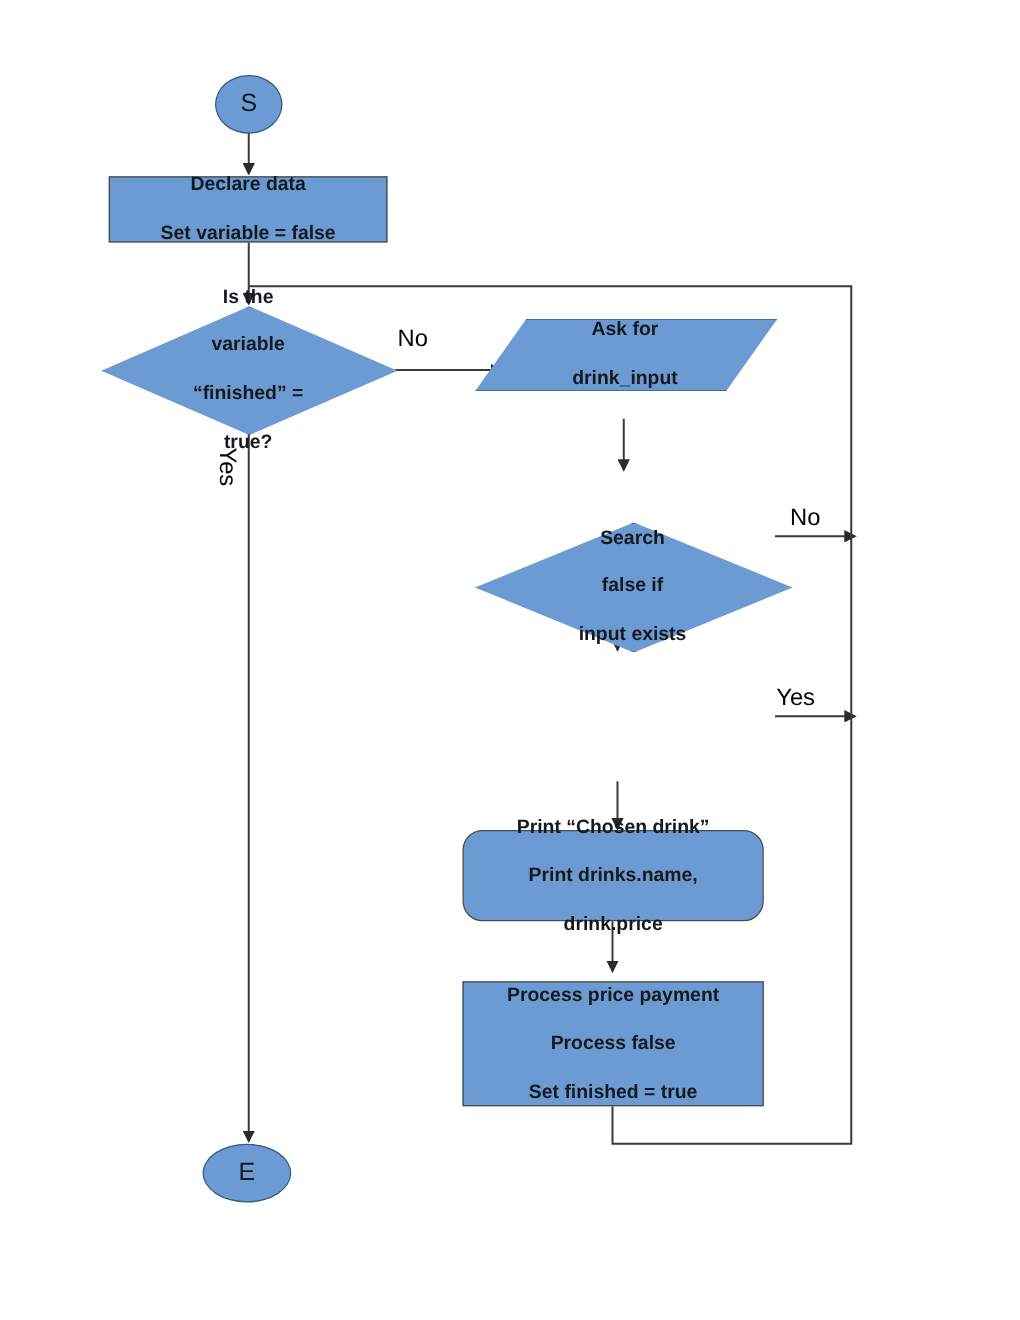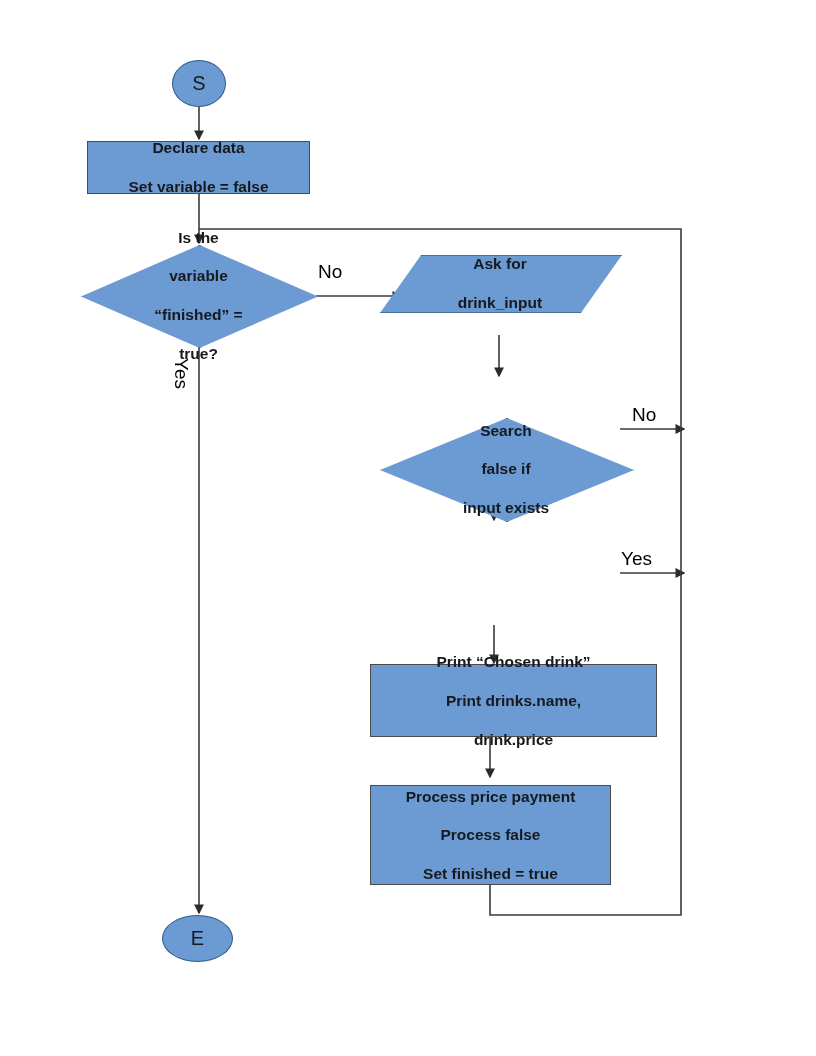--- a/index.html
+++ b/index.html
@@ -174,21 +174,21 @@
   <div class="node decision" style="left:380px; top:378px; width:252px; height:102px;margin-top:40px;">
     <span class="shape"></span>
     <span class="txt">
       <span class="line-b">Search</span>
       <span class="line-n">false if</span>
       <span class="line-n">input exists</span>
     </span>
   </div>
 
 
-  <div class="node process" style="left:370px; top:664px; width:287px; height:73px;">
+  <div class="node process" style="left:370px; top:664px; width:241px; height:73px;border-radius:16px;">
     <span class="txt">
       <span class="line-n">Print “Chosen drink”</span>
       <span class="line-n">Print drinks.name,</span>
       <span class="line-n">drink.price</span>
     </span>
   </div>
 
   <div class="node process" style="left:370px; top:785px; width:241px; height:100px;">
     <span class="txt">
       <span class="line-b">Process price payment</span>

